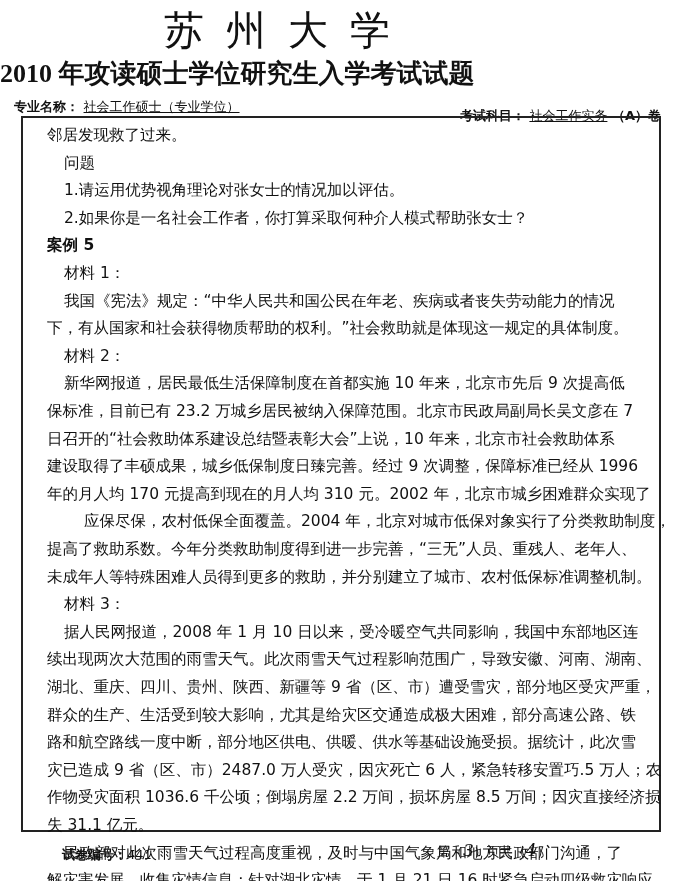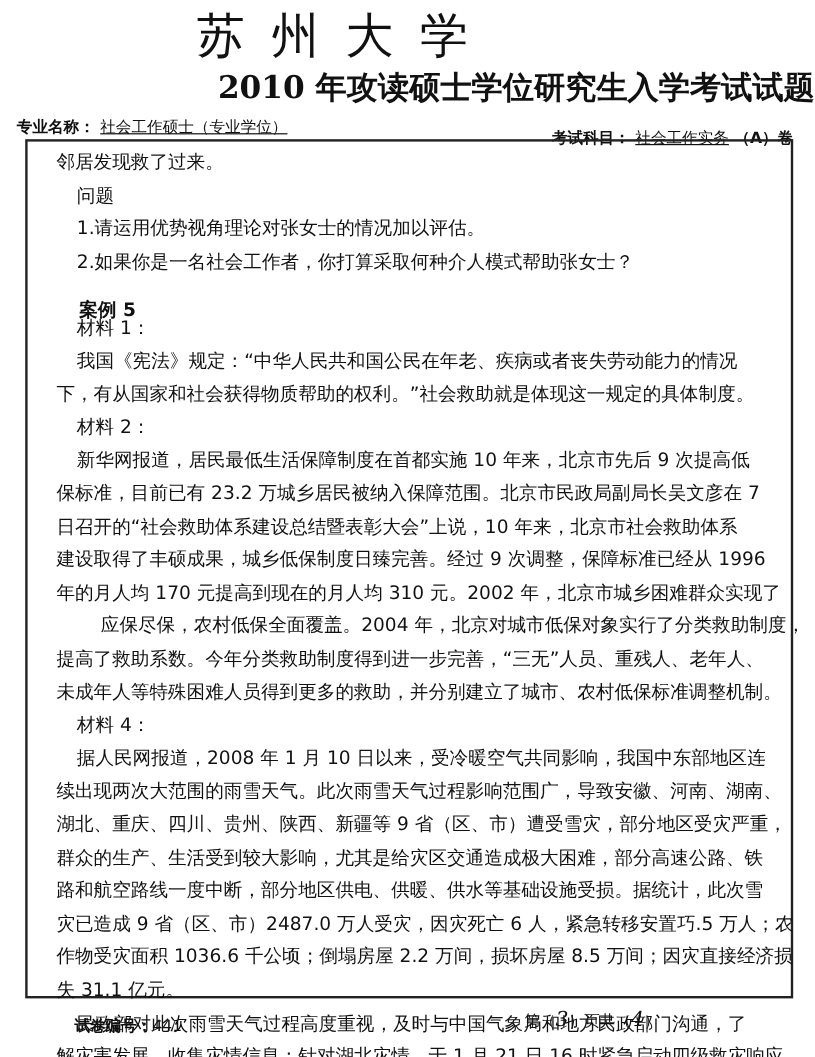--- a/index.html
+++ b/index.html
@@ -5,22 +5,22 @@
   html, body { margin: 0; padding: 0; }
   body {
     width: 679px; height: 881px; background: #ffffff; position: relative; overflow: hidden;
     font-family: "DejaVu Serif", "Liberation Serif", serif; color: #111;
   }
   .univ {
     position: absolute; top: 6px; left: 0; width: 576px; text-align: center;
     font-size: 40px; letter-spacing: 22px; font-weight: normal; line-height: 48px;
   }
   .exam-title {
-    position: absolute; top: 58px; left: 0; width: 679px; text-align: right;
-    font-size: 26px; font-weight: bold; line-height: 32px; letter-spacing: 0px;
+    position: absolute; top: 58px; left: 0; width: 679px; text-align: left;
+    font-size: 26px; font-weight: bold; line-height: 32px; letter-spacing: 0px; font-family: Liberation Serif, serif;
   }
   .meta-left {
     position: absolute; top: 98px; left: 14px; font-size: 13px; line-height: 18px; font-weight: bold;
     font-family: "DejaVu Sans", "Liberation Sans", sans-serif;
   }
   .meta-right {
     position: absolute; top: 89px; right: 18px; font-size: 13px; line-height: 18px; font-weight: bold;
     font-family: "DejaVu Sans", "Liberation Sans", sans-serif;
     margin-top: 18px;
   }
@@ -62,34 +62,34 @@
   <span>（A）卷</span>
 </div>
 
 <div class="box"></div>
 
 <div id="lines">
     <div class="ln" style="top: 124px;">邻居发现救了过来。</div>
     <div class="ln ind" style="top: 152px;">问题</div>
     <div class="ln ind" style="top: 179px;">1.请运用优势视角理论对张女士的情况加以评估。</div>
     <div class="ln ind" style="top: 207px;">2.如果你是一名社会工作者，你打算采取何种介人模式帮助张女士？</div>
-    <div class="ln bold" style="top: 247px; margin-left: 19px;">案例 5</div>
+    <div class="ln bold" style="top: 234px;">案例 5</div>
     <div class="ln ind" style="top: 262px;">材料 1：</div>
     <div class="ln ind" style="top: 290px;">我国《宪法》规定：“中华人民共和国公民在年老、疾病或者丧失劳动能力的情况</div>
     <div class="ln" style="top: 317px;">下，有从国家和社会获得物质帮助的权利。”社会救助就是体现这一规定的具体制度。</div>
     <div class="ln ind" style="top: 345px;">材料 2：</div>
     <div class="ln ind" style="top: 372px;">新华网报道，居民最低生活保障制度在首都实施 10 年来，北京市先后 9 次提高低</div>
     <div class="ln" style="top: 400px;">保标准，目前已有 23.2 万城乡居民被纳入保障范围。北京市民政局副局长吴文彦在 7</div>
     <div class="ln" style="top: 428px;">日召开的“社会救助体系建设总结暨表彰大会”上说，10 年来，北京市社会救助体系</div>
     <div class="ln" style="top: 455px;">建设取得了丰硕成果，城乡低保制度日臻完善。经过 9 次调整，保障标准已经从 1996</div>
     <div class="ln" style="top: 483px;">年的月人均 170 元提高到现在的月人均 310 元。2002 年，北京市城乡困难群众实现了</div>
     <div class="ln" style="top: 510px; margin-left: 37px;">应保尽保，农村低保全面覆盖。2004 年，北京对城市低保对象实行了分类救助制度，</div>
     <div class="ln" style="top: 538px;">提高了救助系数。今年分类救助制度得到进一步完善，“三无”人员、重残人、老年人、</div>
     <div class="ln" style="top: 566px;">未成年人等特殊困难人员得到更多的救助，并分别建立了城市、农村低保标准调整机制。</div>
-    <div class="ln ind" style="top: 593px;">材料 4：</div>
+    <div class="ln ind" style="top: 593px;">材料 3：</div>
     <div class="ln ind" style="top: 621px;">据人民网报道，2008 年 1 月 10 日以来，受冷暖空气共同影响，我国中东部地区连</div>
     <div class="ln" style="top: 648px;">续出现两次大范围的雨雪天气。此次雨雪天气过程影响范围广，导致安徽、河南、湖南、</div>
     <div class="ln" style="top: 676px;">湖北、重庆、四川、贵州、陕西、新疆等 9 省（区、市）遭受雪灾，部分地区受灾严重，</div>
     <div class="ln" style="top: 704px;">群众的生产、生活受到较大影响，尤其是给灾区交通造成极大困难，部分高速公路、铁</div>
     <div class="ln" style="top: 731px;">路和航空路线一度中断，部分地区供电、供暖、供水等基础设施受损。据统计，此次雪</div>
     <div class="ln" style="top: 759px;">灾已造成 9 省（区、市）2487.0 万人受灾，因灾死亡 6 人，紧急转移安置巧.5 万人；农</div>
     <div class="ln" style="top: 786px;">作物受灾面积 1036.6 千公顷；倒塌房屋 2.2 万间，损坏房屋 8.5 万间；因灾直接经济损</div>
     <div class="ln" style="top: 814px;">失 31.1 亿元。</div>
     <div class="ln ind" style="top: 842px;">民政部对此次雨雪天气过程高度重视，及时与中国气象局和地方民政部门沟通，了</div>
     <div class="ln" style="top: 869px;">解灾害发展，收集灾情信息；针对湖北灾情，于 1 月 21 日 16 时紧急启动四级救灾响应，</div>

